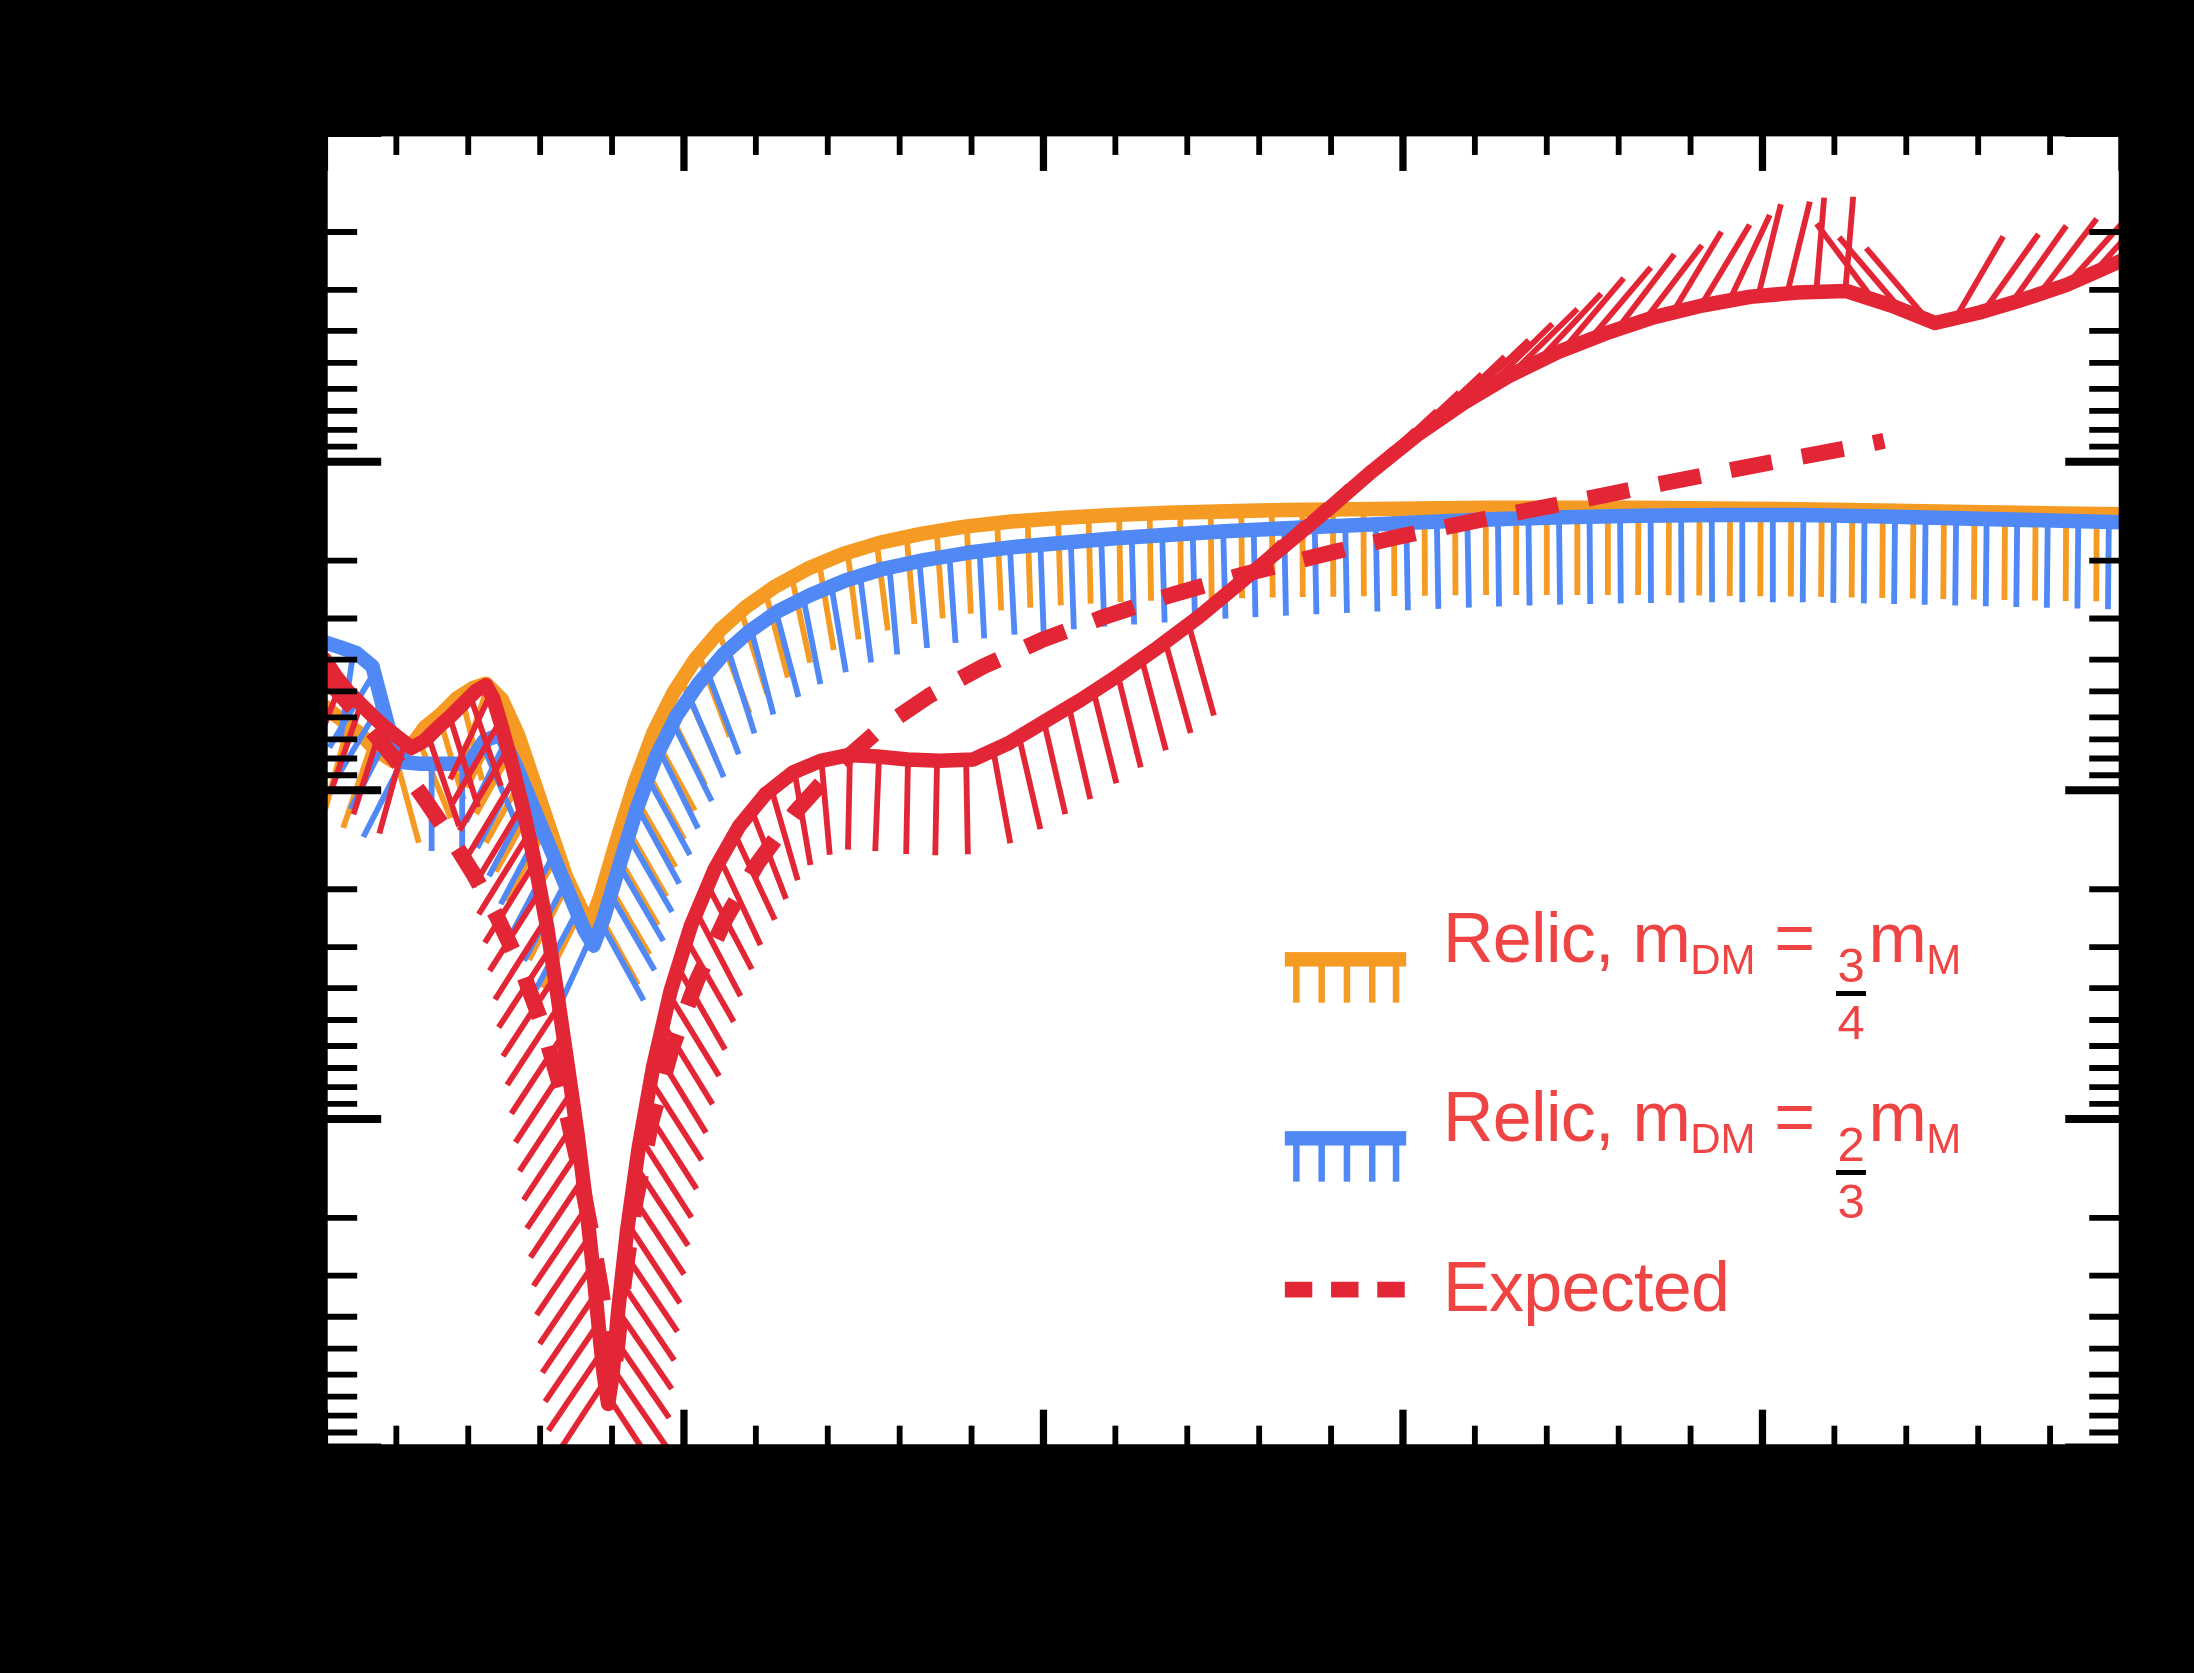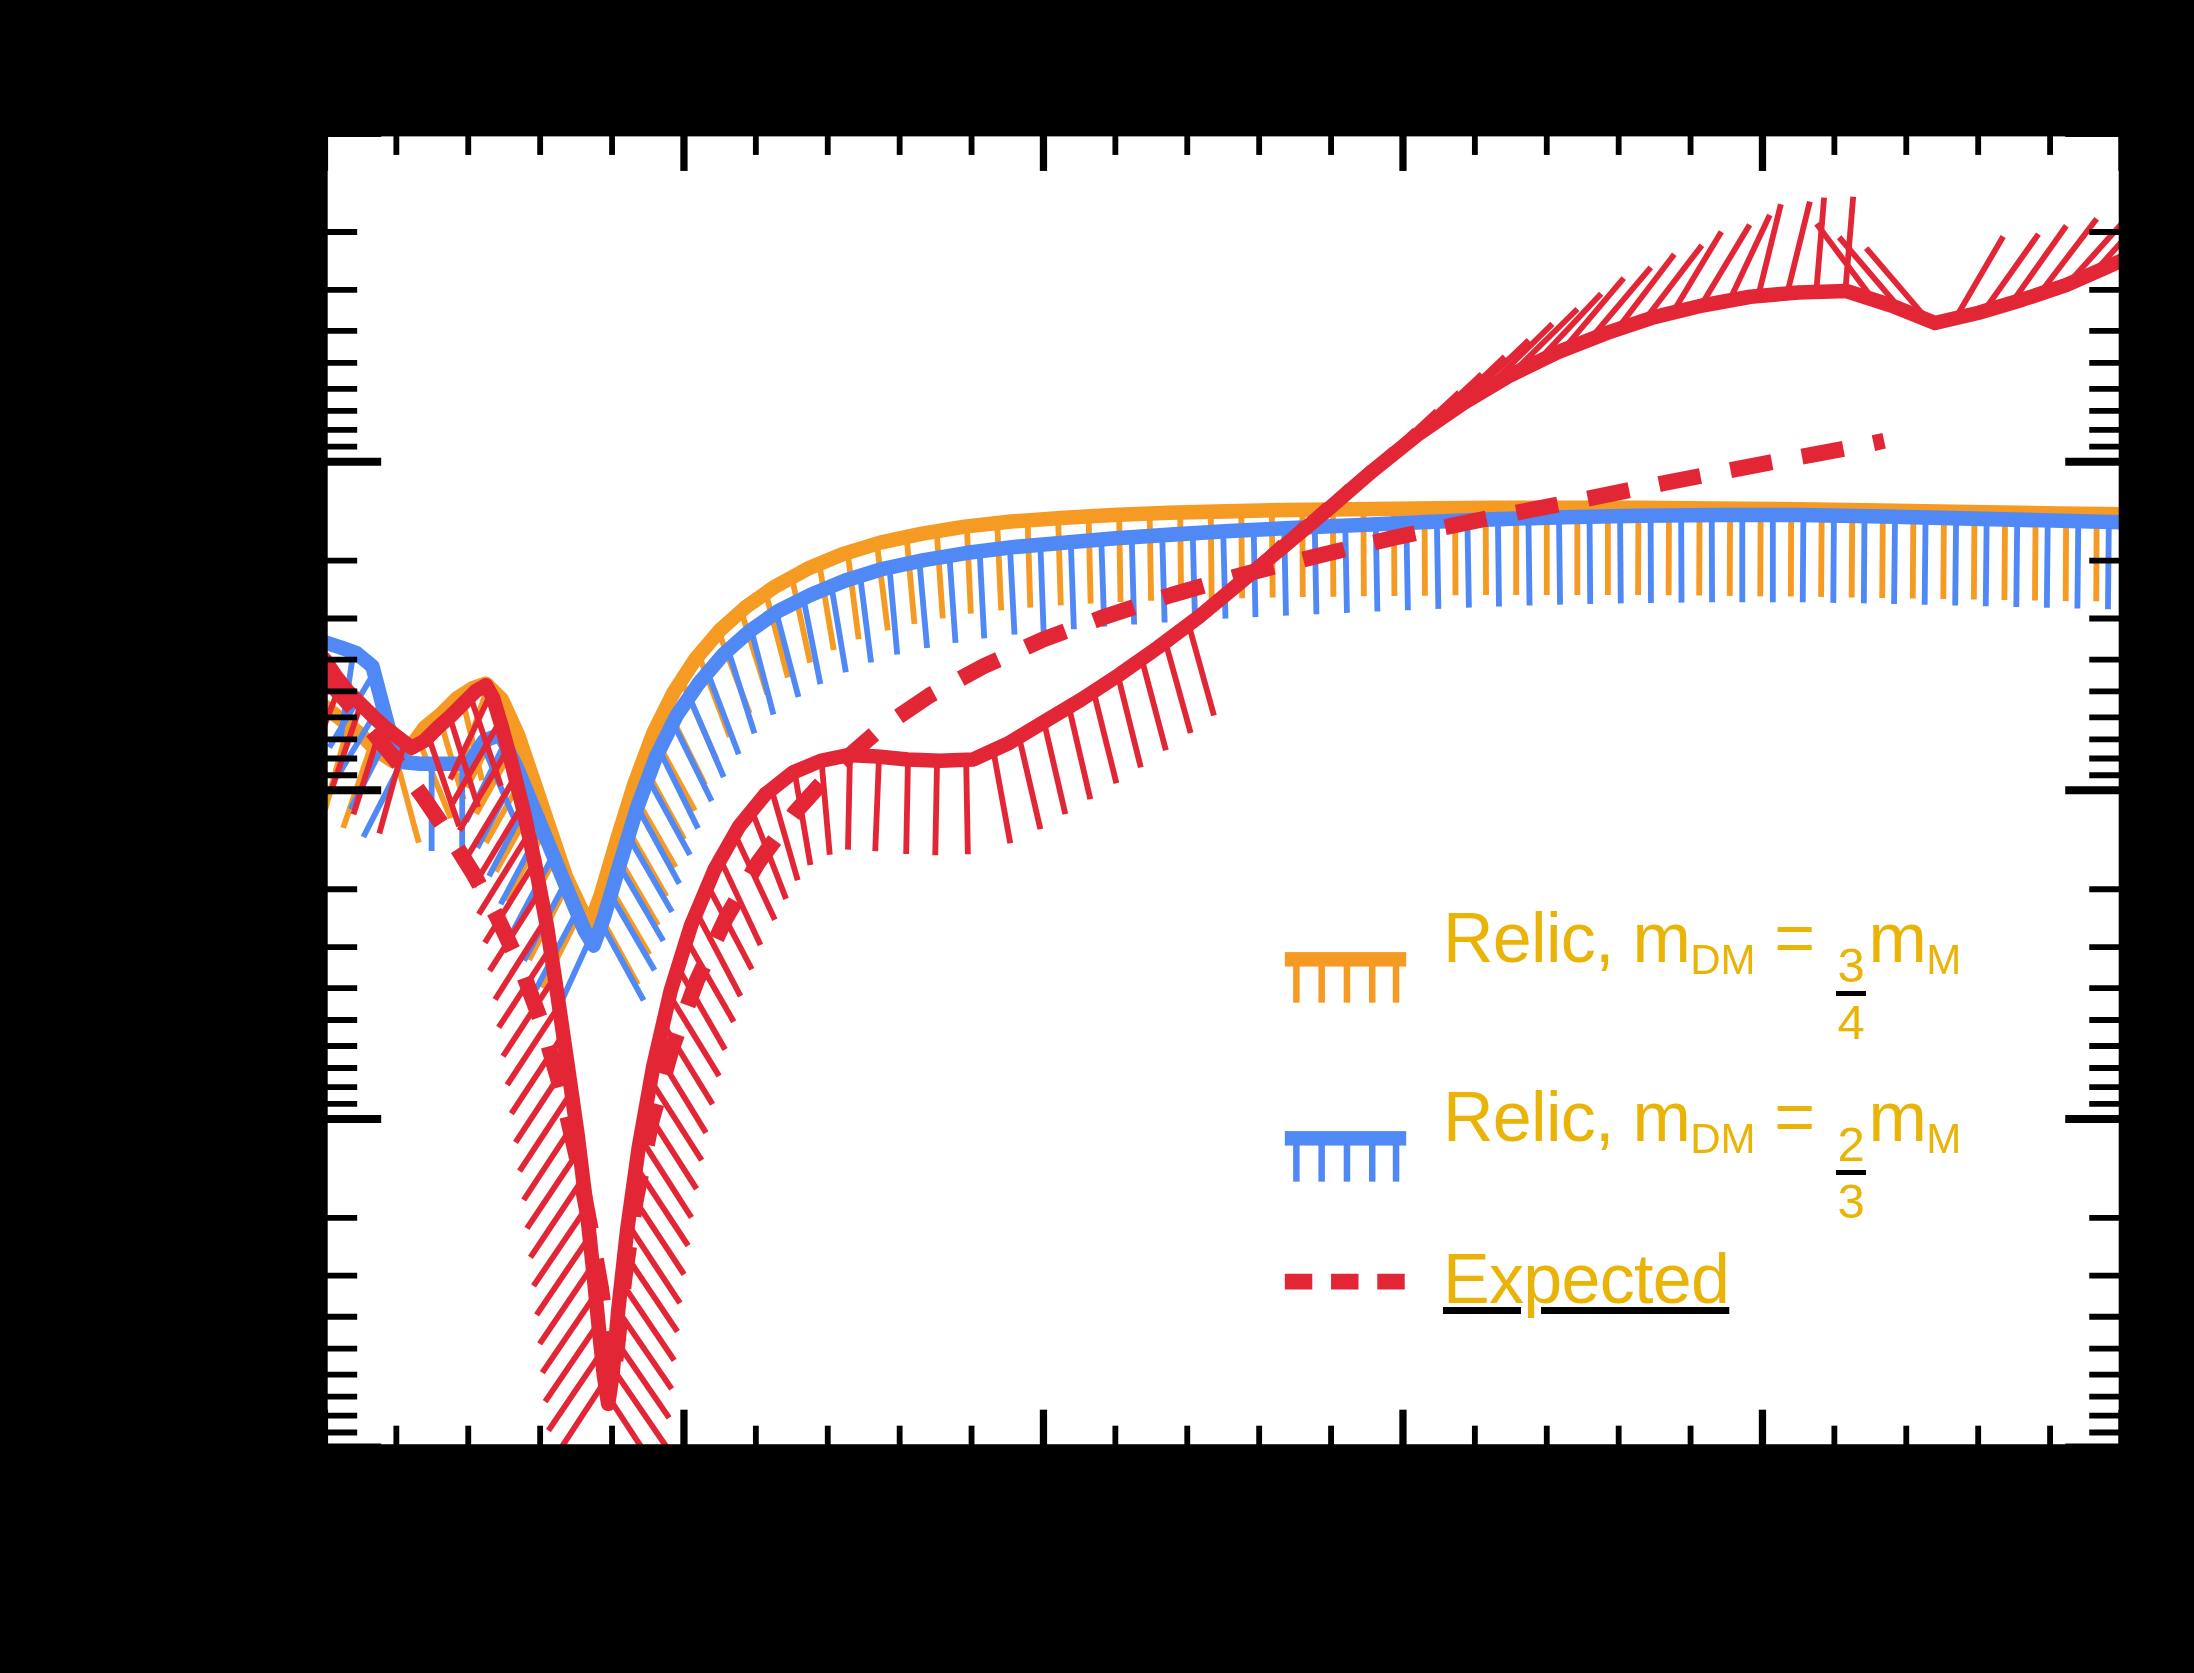--- a/index.html
+++ b/index.html
@@ -6,21 +6,21 @@
   body{width:2194px;height:1673px;overflow:hidden;
        font-family:"Liberation Sans","DejaVu Sans",sans-serif;}
   #root{position:relative;width:2194px;height:1673px;background:#000;}
   #plotframe{position:absolute;left:324px;top:133px;width:1798px;height:1315px;
              background:#ffffff;}
   svg.layer{position:absolute;left:0;top:0;width:2194px;height:1673px;
             pointer-events:none;}
   .legend{position:absolute;}
   .lg-row{position:absolute;display:flex;align-items:center;}
   .lg-key{width:131px;height:65px;position:relative;flex:0 0 auto;}
-  .lg-label{font-size:70px;color:#eab308;white-space:nowrap;margin-left:32px;
+  .lg-label{font-size:70px;color:#ef4444;white-space:nowrap;margin-left:32px;
             line-height:1;letter-spacing:-0.7px;}
   .sub{font-size:0.60em;vertical-align:-0.28em;letter-spacing:0;}
   .frac{display:inline-flex;flex-direction:column;align-items:center;
         vertical-align:-0.40em;font-size:0.70em;line-height:0.98;margin:0 2.9px;}
   .frac .num{padding:0 1.5px;}
   .frac .bar{width:100%;height:5.1px;background:#000;margin:2.2px 0;}
   .frac .den{padding:0 1.5px;}
 </style>
 </head>
 <body>
@@ -472,21 +472,21 @@
       </div>
       <div class="lg-label">
         <span>Relic, m</span><span class="sub">DM</span><span> = </span><span class="frac">
             <span class="num">2</span>
             <span class="bar"></span>
             <span class="den">3</span>
           </span><span>m</span><span class="sub">M</span>
       </div>
     </div>
 
-    <div class="lg-row" style="left:0;top:348px;text-decoration:underline;">
+    <div class="lg-row" style="left:0;top:356px;">
       <div class="lg-key">
         <svg width="131" height="65" viewBox="0 0 180 90">
           <line x1="6" y1="48" x2="174" y2="48" stroke="#E32636" stroke-width="22" stroke-dasharray="38 26"></line>
         </svg>
       </div>
       <div class="lg-label">Expected</div>
     </div>
 
 
   </div>

